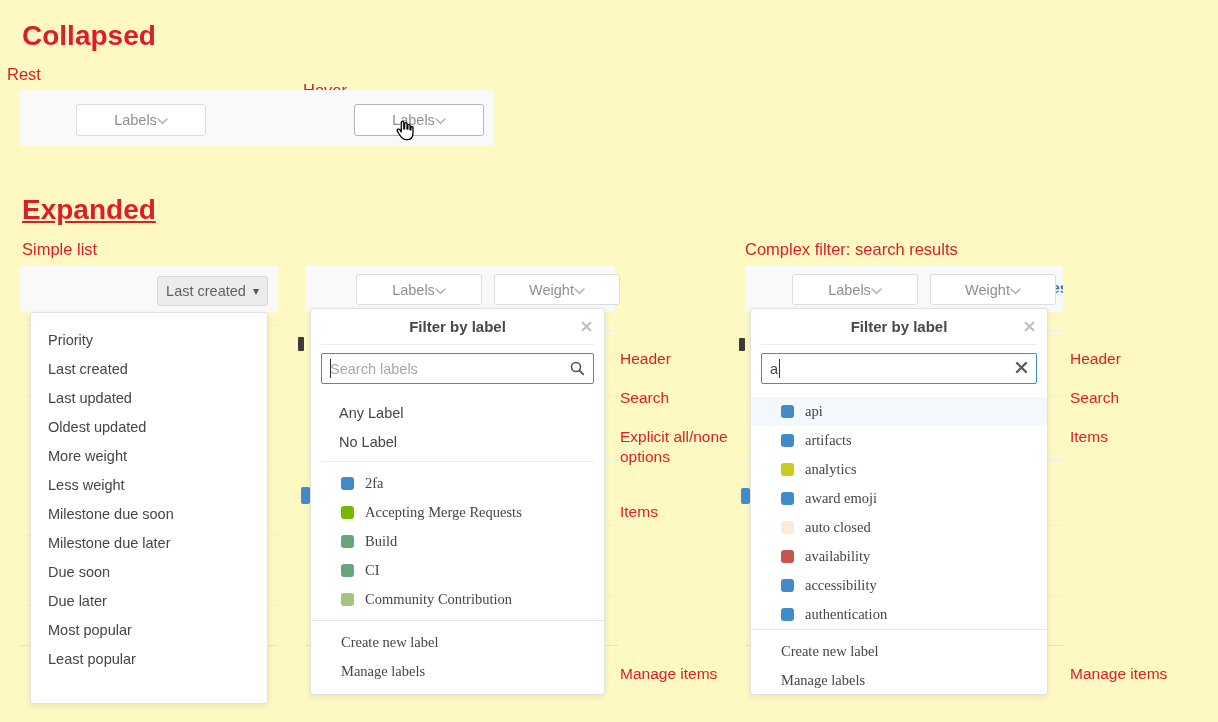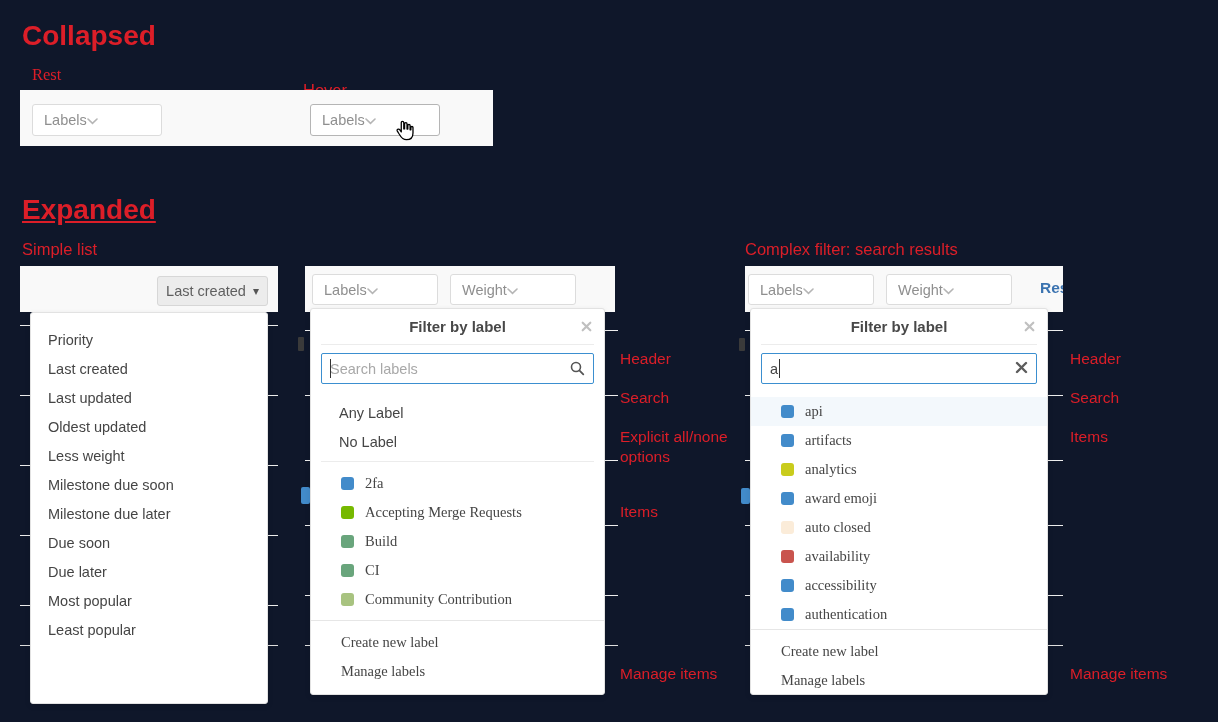--- a/index.html
+++ b/index.html
@@ -1,26 +1,26 @@
 <!DOCTYPE html>
 <html><head>
 <meta charset="utf-8">
 <style>
   html,body{margin:0;padding:0;background:#fff;}
-  #stage{position:relative;width:1218px;height:722px;background:#0f172a;overflow:hidden;
+  #stage{position:relative;width:1218px;height:722px;background:#fef9c3;overflow:hidden;
          font-family:"Liberation Sans","DejaVu Sans",sans-serif;}
   .h1{position:absolute;font-size:28px;font-weight:700;color:#dc1e28;}
   .sub{position:absolute;font-size:16.5px;color:#dc1e28;}
   .anno{position:absolute;font-size:15.5px;color:#dc1e28;line-height:1.3;margin-top:27px;}
   .bar{position:absolute;background:#f9f9f9;}
   .hl{position:absolute;height:1px;background:#eeeeee;}
   .hl.dark{background:#e0e0e0;}
   .dd{position:absolute;background:#fff;border:1px solid #dcdcdc;border-radius:3px;
-      display:flex;align-items:center;justify-content:flex-start;
-      padding:0 11px;font-size:14.5px;color:#8f8f8f;box-sizing:border-box;cursor:pointer;}
+      display:flex;align-items:center;justify-content:center;
+      padding:0 28px;font-size:14.5px;color:#8f8f8f;box-sizing:border-box;cursor:pointer;margin-left:44px;}
   .dd.hovered{border-color:#b5b5b5;}
   .btn{position:absolute;background:#ececec;border:1px solid #d7d7d7;border-radius:3px;
       display:flex;align-items:center;justify-content:center;gap:7px;
       font-size:14.5px;color:#5f5f5f;box-sizing:border-box;cursor:pointer;}
   .panel{position:absolute;background:#fff;border:1px solid #e2e2e2;border-radius:3px;
       box-shadow:0 2px 6px rgba(0,0,0,.09);box-sizing:border-box;overflow:hidden;z-index:3;}
   .p-head{height:35px;display:flex;align-items:center;justify-content:center;
       position:relative;font-weight:700;font-size:15px;color:#484848;}
   .p-close{position:absolute;right:12px;top:12px;cursor:pointer;line-height:0;}
   .p-div{border-top:1px solid #ececec;margin:0 10px;}
@@ -45,21 +45,21 @@
   .chip{position:absolute;border-radius:2px;z-index:1;}
   .reslink{position:absolute;font-size:15.5px;font-weight:600;color:#3b73b0;cursor:pointer;}
   .cursor{position:absolute;z-index:5;line-height:0;}
 </style>
 </head>
 <body>
 
 <div id="stage">
 
   <div class="h1" style="left:22px;top:20px;">Collapsed</div>
-  <div class="sub" style="left:32px;top:65px;font-family:Liberation Serif, serif;">Rest</div>
+  <div class="sub" style="left:7px;top:65px;">Rest</div>
   <div class="sub" style="left:303px;top:81px;">Hover</div>
 
   <div class="bar" style="left:20px;top:90px;width:473px;height:56px;"></div>
 
   <div class="dd" style="left:32px;top:104px;width:130px;height:32px;">
     <span>Labels</span>
     <span><svg width="11" height="7" viewBox="0 0 11 7">
           <path d="M1 1 L5.5 5.3 L10 1" stroke="#b5b5b5" stroke-width="1.6" fill="none" stroke-linecap="round"></path>
         </svg></span>
   </div>
@@ -92,20 +92,21 @@
   <div class="btn" style="left:157px;top:276px;width:111px;height:30px;">
     <span>Last created</span>
     <span style="color:#555;font-size:12px;font-family:'DejaVu Sans',sans-serif;">▾</span>
   </div>
 
   <div class="panel" style="left:30px;top:312px;width:238px;height:392px;padding:12px 0;">
     <div class="srow">Priority</div>
     <div class="srow">Last created</div>
     <div class="srow">Last updated</div>
     <div class="srow">Oldest updated</div>
+    <div class="srow">More weight</div>
     <div class="srow">Less weight</div>
     <div class="srow">Milestone due soon</div>
     <div class="srow">Milestone due later</div>
     <div class="srow">Due soon</div>
     <div class="srow">Due later</div>
     <div class="srow">Most popular</div>
     <div class="srow">Least popular</div>
   </div>
 
   <div class="bar" style="left:305px;top:266px;width:310px;height:46px;"></div>

